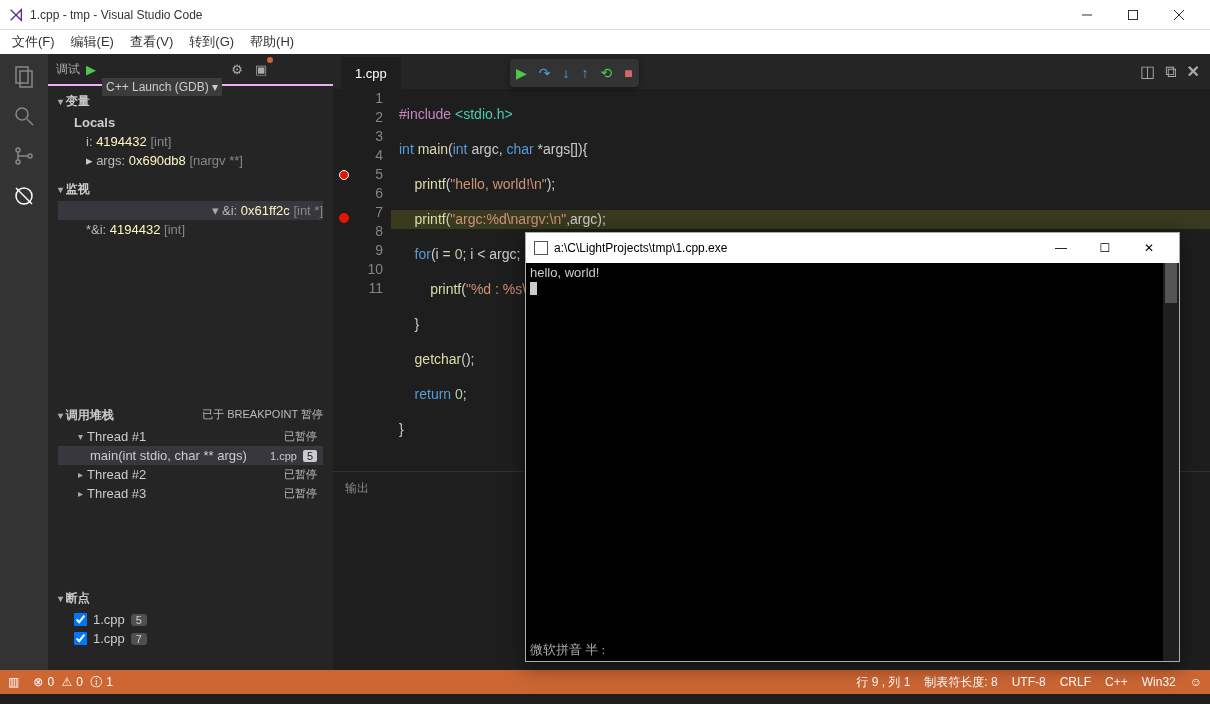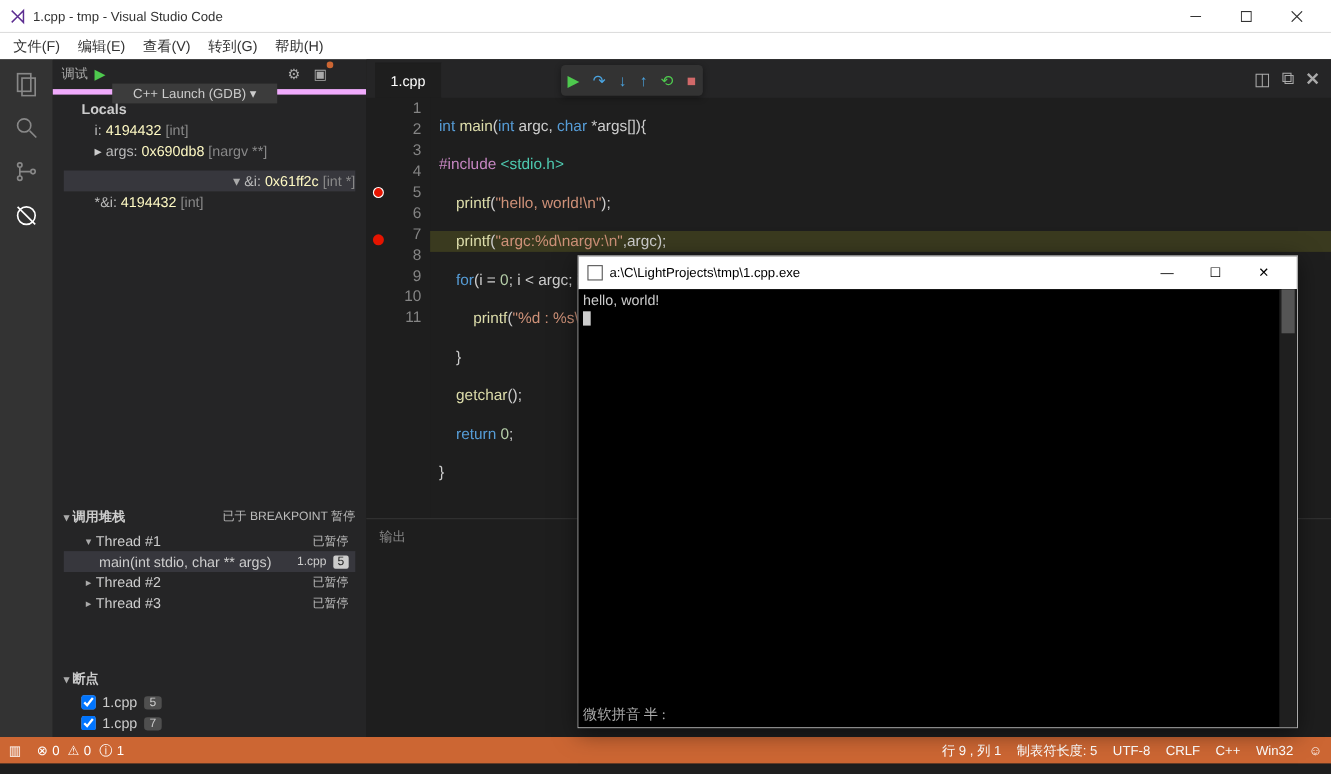--- a/index.html
+++ b/index.html
@@ -17,21 +17,21 @@
 .menubar .item{padding:2px 8px;}
 
 
 .main{display:flex;height:616px;}
 .activitybar{width:48px;background:#333333;display:flex;flex-direction:column;align-items:center;padding-top:8px;gap:12px;}
 .activitybar .ab-icon{width:28px;height:28px;display:flex;align-items:center;justify-content:center;cursor:pointer;}
 .activitybar svg{stroke:#888;fill:none;}
 .activitybar .active svg{stroke:#fff;}
 
 .sidebar{width:285px;background:#252526;font-size:13px;display:flex;flex-direction:column;color:#ccc;}
-.debug-header{height:32px;display:flex;align-items:center;padding:0 8px;gap:6px;border-bottom:5px solid #f0abfc;}
+.debug-header{height:32px;display:flex;align-items:center;padding:0 8px;gap:6px;border-bottom:2px solid #f0abfc;}
 .debug-header .label{font-size:12px;color:#aaa;}
 .debug-header .play{color:#4ec94e;font-size:13px;}
 .debug-header .ico{width:18px;height:18px;display:flex;align-items:center;justify-content:center;}
 
 .section{padding:4px 10px;}
 .section-title{font-size:12px;font-weight:bold;color:#ccc;padding:3px 0;cursor:pointer;}
 .section-title::before{content:"▾ ";font-size:10px;color:#aaa;}
 .row{padding:2px 0 2px 16px;color:#ccc;}
 .row .closed::before{content:"▸ ";}
 .row.sub{padding-left:28px;}
@@ -162,32 +162,34 @@
           <circle cx="12" cy="12" r="8"></circle>
           <line x1="4" y1="4" x2="20" y2="20"></line>
         </svg>
       </div>
   </div>
 
   <div class="sidebar">
     <div class="debug-header">
       <span class="label">调试</span>
       <span class="play">▶</span>
-      <span style="background:#3c3c3c;padding:2px 19px;font-size:12px;margin-top:35px;">C++ Launch (GDB) ▾</span>
+      <span style="background:#3c3c3c;padding:2px 4px;font-size:12px;margin-top:35px;">C++ Launch (GDB) ▾</span>
       <span class="ico" style="color:#aaa;">⚙</span>
       <span class="ico" style="color:#aaa;position:relative;">▣<span style="position:absolute;top:-3px;right:-3px;width:6px;height:6px;border-radius:50%;background:#cc6633;"></span></span>
     </div>
 
     <div class="section">
+      <div class="section-title">变量</div>
       <div class="row" style="font-weight:bold;">Locals</div>
       <div class="row sub"><span class="varname">i:</span> <span class="purple">4194432</span> <span class="type">[int]</span></div>
       <div class="row sub"><span class="closed"></span><span class="varname">args:</span> <span class="purple">0x690db8</span> <span class="type">[nargv **]</span></div>
     </div>
 
     <div class="section">
+      <div class="section-title">监视</div>
       <div class="row watch-sel"><span style="color:#aaa;">▾ </span><span class="varname">&amp;i:</span> <span class="purple">0x61ff2c</span> <span class="type">[int *]</span></div>
       <div class="row sub"><span class="varname">*&amp;i:</span> <span class="purple">4194432</span> <span class="type">[int]</span></div>
     </div>
 
     <div style="flex:1"></div>
 
     <div class="section">
       <div class="section-title"><span>调用堆栈</span><span style="float:right;font-weight:normal;font-size:11px;color:#bbb;">已于 BREAKPOINT 暂停</span></div>
       <div class="callstack-row">
           <span style="color:#aaa;font-size:10px;margin-right:4px;">▾</span>
@@ -214,21 +216,21 @@
           <span style="color:#aaa;font-size:10px;margin-right:4px;">▸</span>
           <span>Thread #3</span>
           <span class="right">
             <span class="status-mini">已暂停</span>
           </span>
         </div>
     </div>
 
     <div style="height:40px"></div>
 
-    <div class="section" style="padding-bottom:3px;">
+    <div class="section" style="padding-bottom:22px;margin-top:36px;">
       <div class="section-title">断点</div>
       <div class="bp-row">
           <input type="checkbox" class="cb" checked="" style="">
           <span>1.cpp</span>
           <span class="bp-badge">5</span>
         </div>
       <div class="bp-row">
           <input type="checkbox" class="cb" checked="" style="">
           <span>1.cpp</span>
           <span class="bp-badge">7</span>
@@ -270,22 +272,22 @@
           <div class="lnrow">4</div>
           <div class="lnrow">5</div>
           <div class="lnrow">6</div>
           <div class="lnrow">7</div>
           <div class="lnrow">8</div>
           <div class="lnrow">9</div>
           <div class="lnrow">10</div>
           <div class="lnrow">11</div>
       </div>
       <div class="code">
+<div class="lnrow"><span class="c-inc">#include</span> <span class="c-hdr">&lt;stdio.h&gt;</span></div>
 <div class="lnrow"><span class="c-key">int</span> <span class="c-fn">main</span>(<span class="c-key">int</span> argc, <span class="c-key">char</span> *args[]){</div>
-<div class="lnrow"><span class="c-inc">#include</span> <span class="c-hdr">&lt;stdio.h&gt;</span></div>
 <div class="lnrow">    <span class="c-fn">printf</span>(<span class="c-str">"hello, world!\n"</span>);</div>
 <div class="lnrow highlighted">    <span class="c-fn">printf</span>(<span class="c-str">"argc:%d\nargv:\n"</span>,argc);</div>
 <div class="lnrow">    <span class="c-key">for</span>(i = <span class="c-num">0</span>; i &lt; argc; i++){</div>
 <div class="lnrow">        <span class="c-fn">printf</span>(<span class="c-str">"%d : %s\n"</span>, i, args[i]);</div>
 <div class="lnrow">    }</div>
 <div class="lnrow">    <span class="c-fn">getchar</span>();</div>
 <div class="lnrow">    <span class="c-key">return</span> <span class="c-num">0</span>;</div>
 <div class="lnrow">}</div>
       </div>
     </div>
@@ -320,20 +322,20 @@
   <div class="console-scroll">
       <div class="thumb"></div>
     </div>
 </div>
 
 <div class="statusbar">
   <span class="stat-item">▥</span>
   <span class="stat-item">⊗<span>0</span>&nbsp;⚠<span>0</span>&nbsp;ⓘ<span>1</span></span>
   <div class="right">
     <span class="stat-item">行 9 , 列 1</span>
-    <span class="stat-item">制表符长度: 5</span>
+    <span class="stat-item">制表符长度: 8</span>
     <span class="stat-item">UTF-8</span>
     <span class="stat-item">CRLF</span>
     <span class="stat-item">C++</span>
     <span class="stat-item">Win32</span>
     <span class="stat-item">☺</span>
   </div>
 </div>
 
 </body></html>

